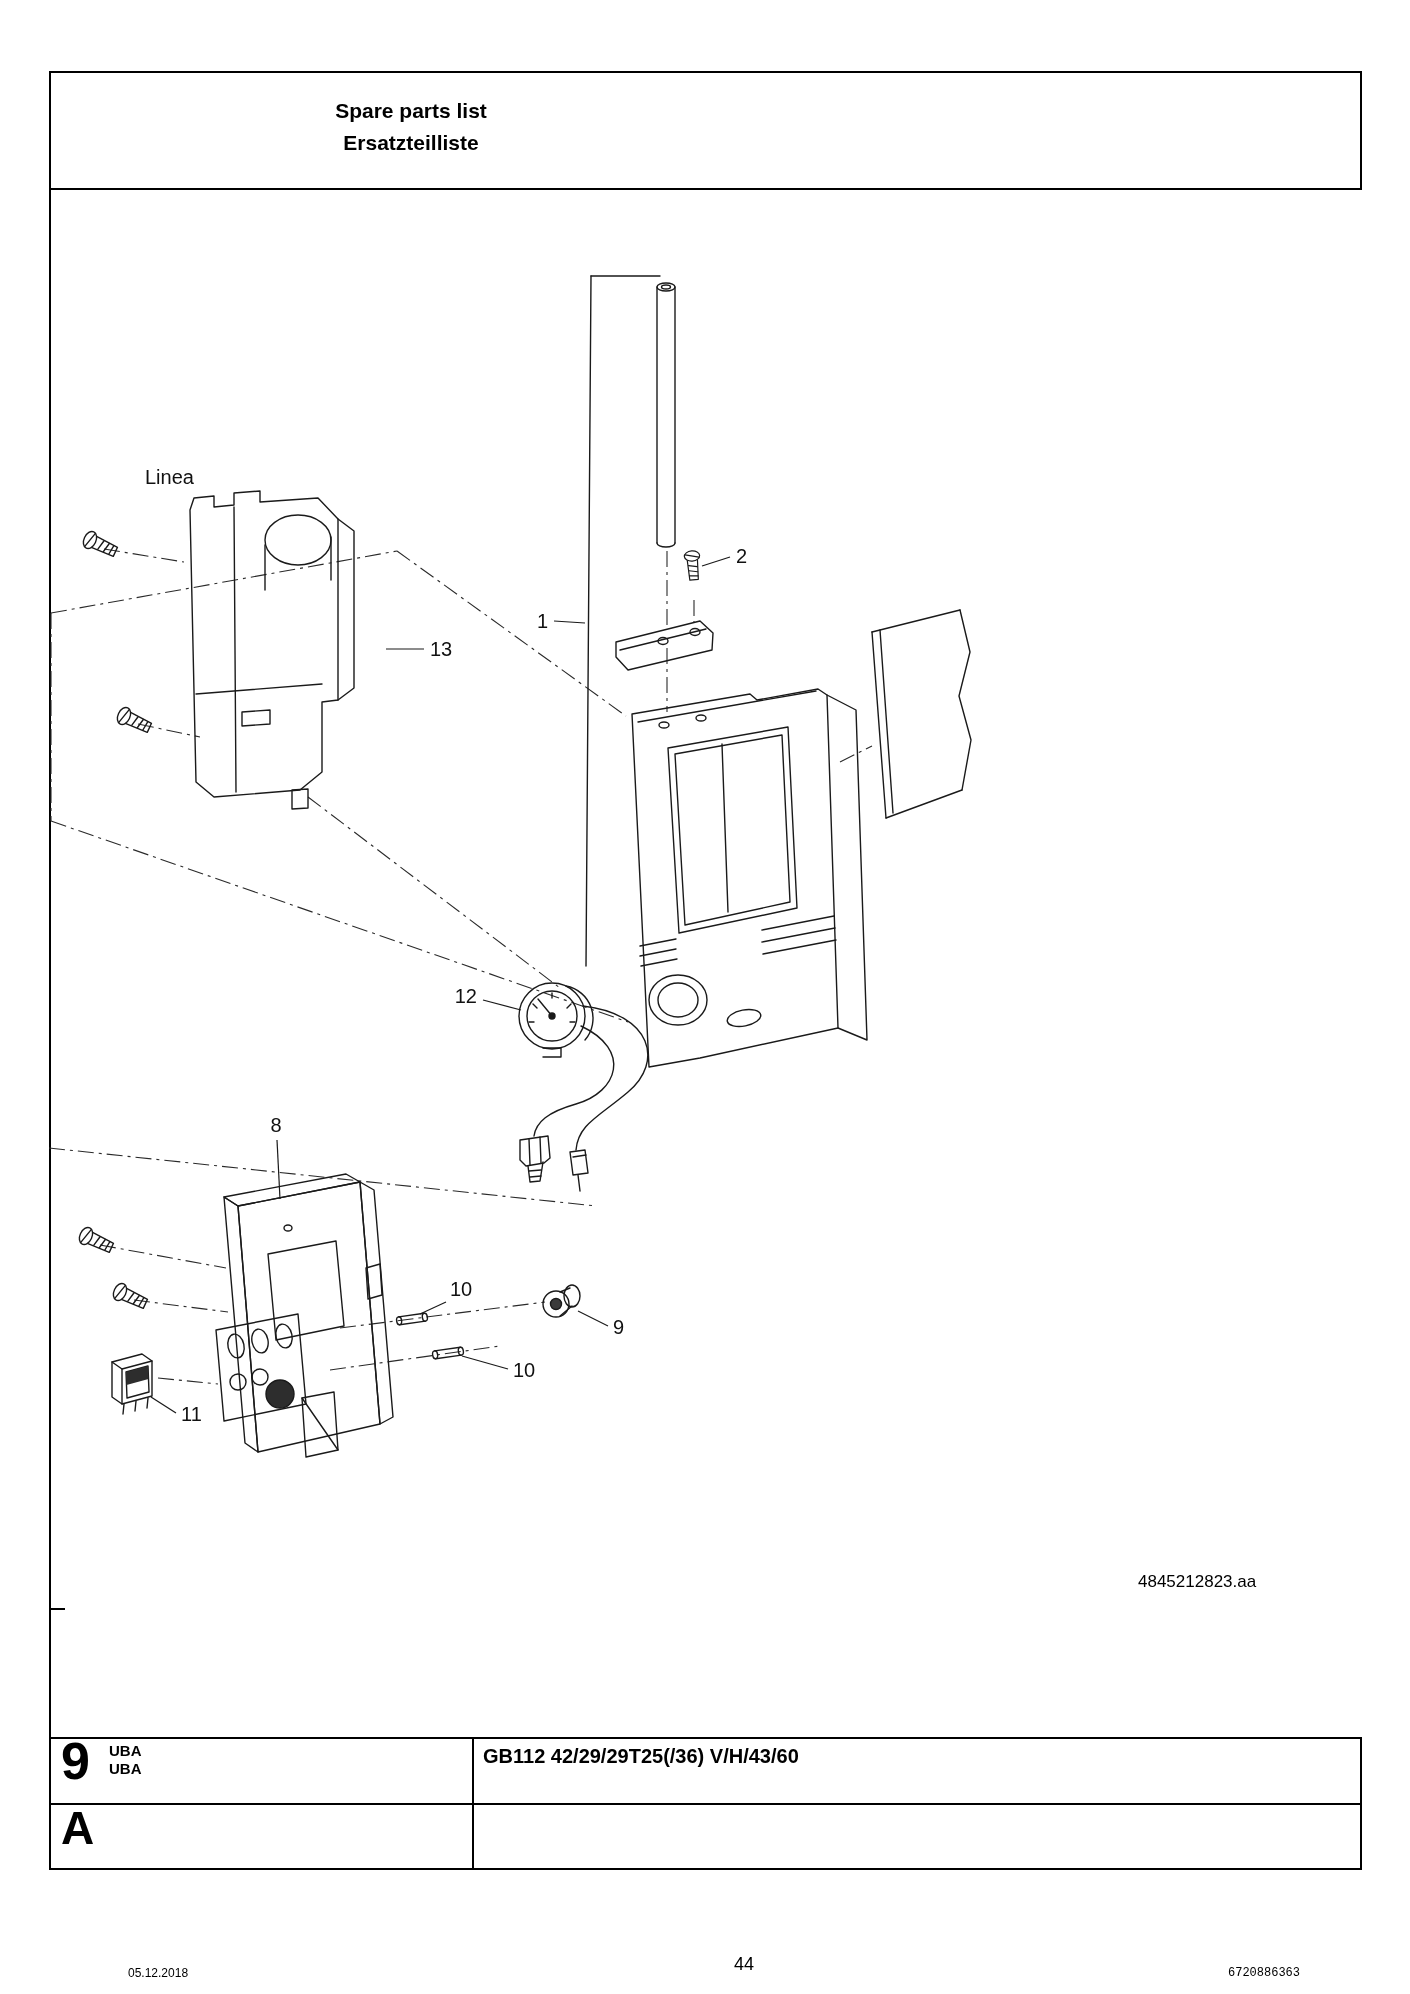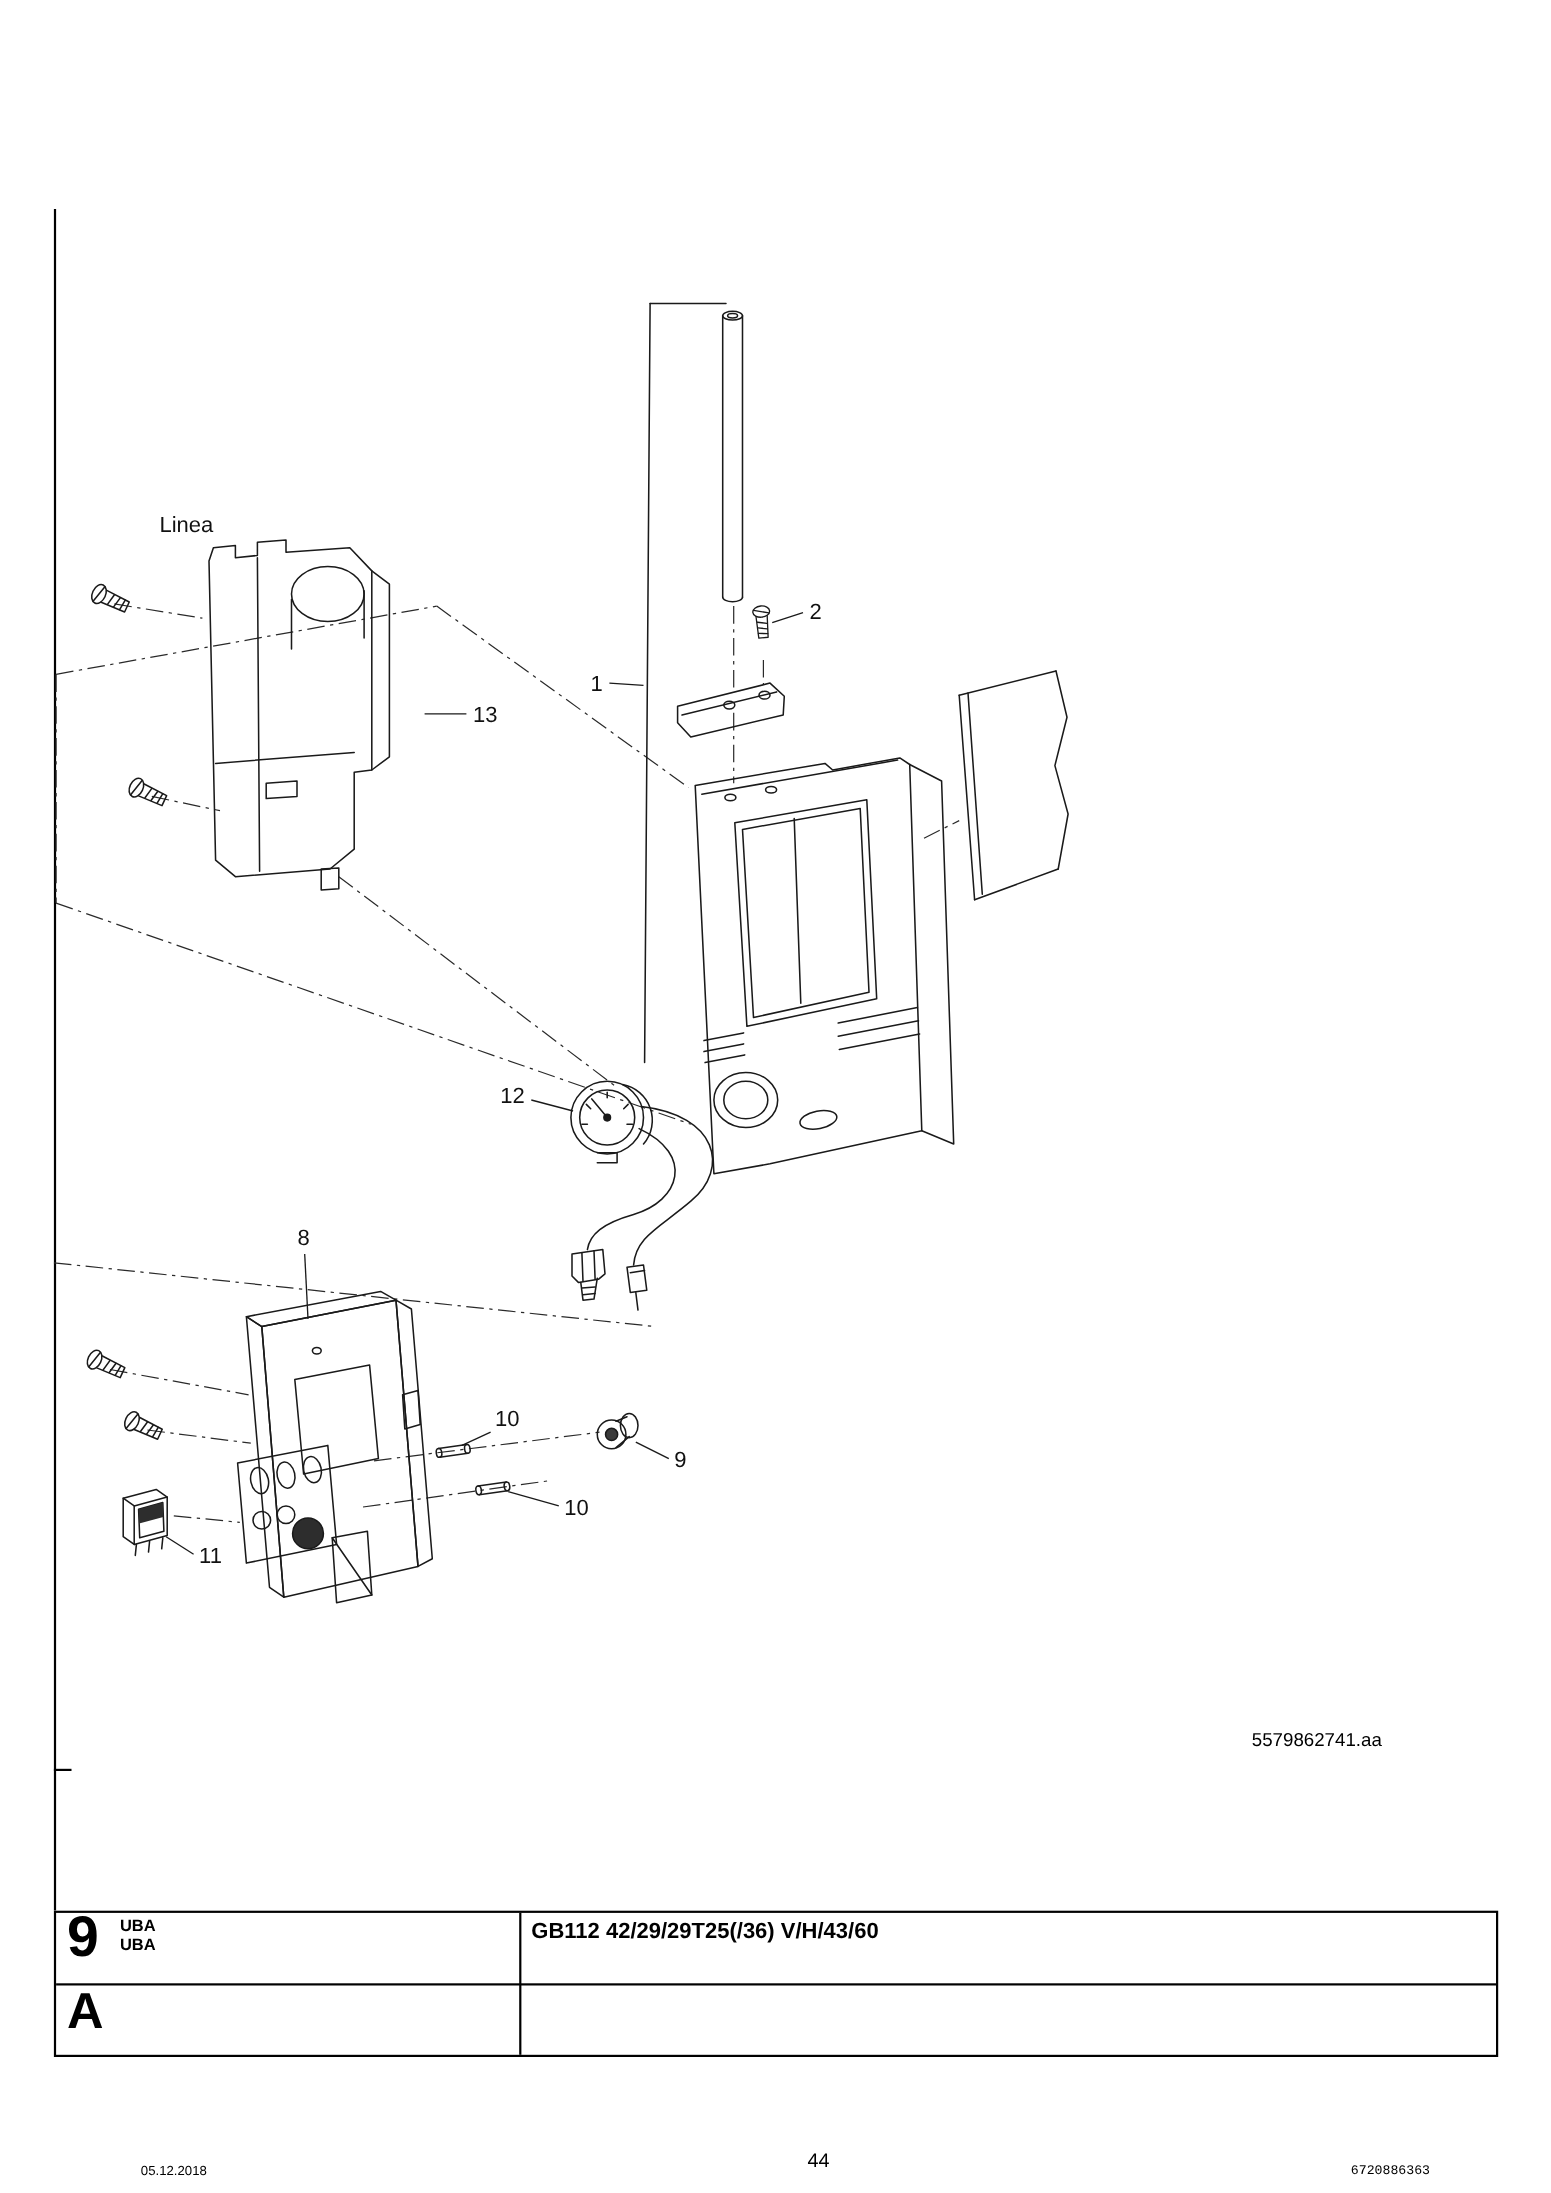--- a/index.html
+++ b/index.html
@@ -37,20 +37,26 @@
   
   .footer-date { position:absolute; left:128px;  top:1966px; font-size:12px;text-align:right; }
   .footer-page { position:absolute; left:12px; top:1954px; width:1410px; text-align:center; font-size:18px;margin-left:27px; }
   .footer-doc  { position:absolute; left:1228px; top:1966px; font-size:12px;font-family:Liberation Mono, monospace; }
 </style>
 </head>
 <body>
 
 <div class="page">
 
+  <div class="header-box">
+    <div class="header-titles">
+      <div>Spare parts list</div>
+      <div>Ersatzteilliste</div>
+    </div>
+  </div>
 
   <div class="left-border"></div>
   <div class="fold-tick"></div>
 
   <svg class="diagram" width="1410" height="1994" viewBox="0 0 1410 1994">
     <defs>
       <g id="screw">
         <ellipse cx="0" cy="0" rx="9" ry="6"></ellipse>
         <line x1="-8" y1="-2" x2="8" y2="2"></line>
         <path d="M -6 5 L -5 28 L 5 28 L 6 5"></path>
@@ -228,21 +234,21 @@
     <text x="736" y="563">2</text>
     <text x="548" y="628" text-anchor="end">1</text>
     <text x="477" y="1003" text-anchor="end">12</text>
     <text x="276" y="1132" text-anchor="middle">8</text>
     <text x="450" y="1296">10</text>
     <text x="613" y="1334">9</text>
     <text x="513" y="1377">10</text>
     <text x="181" y="1421">11</text>
   </svg>
 
-  <div class="drawing-number">5579862741.aa</div>
+  <div class="drawing-number">4845212823.aa</div>
 
   <div class="title-block">
     <div class="tb-vdiv"></div>
     <div class="tb-hdiv"></div>
     <div class="tb-num">9</div>
     <div class="tb-uba">
       <div>UBA</div>
       <div>UBA</div>
     </div>
     <div class="tb-rev">A</div>

